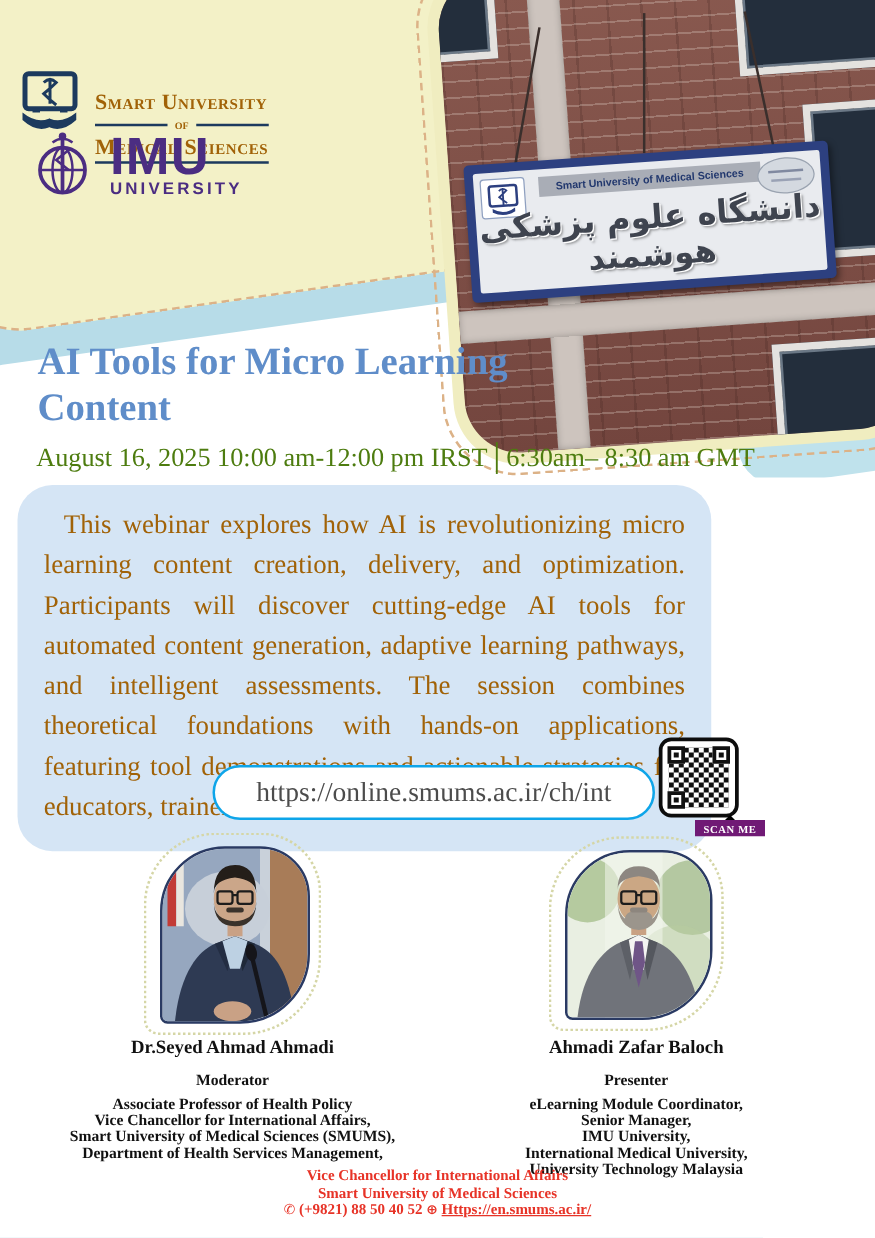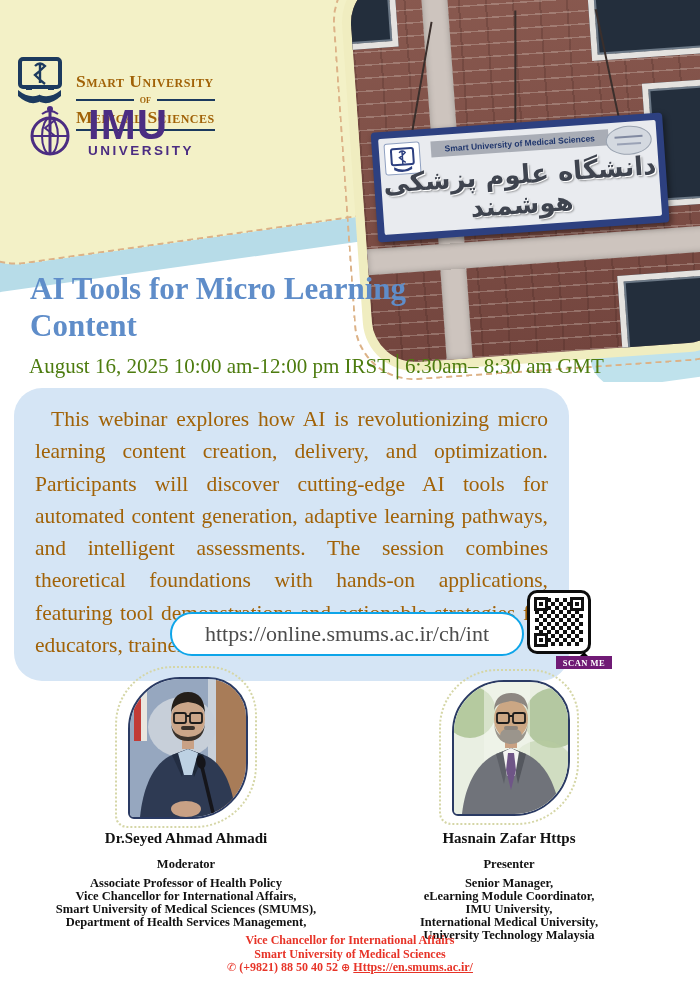--- a/index.html
+++ b/index.html
@@ -248,25 +248,25 @@
         <ellipse cx="57" cy="37" rx="17" ry="20" fill="#cba784"></ellipse>
         <path d="M40,30 Q40,11 57,11 Q74,11 74,30 Q74,21 57,19 Q40,21 40,30 Z" fill="#8d8781"></path>
         <path d="M40,38 Q40,61 57,62 Q74,61 74,38 Q74,55 57,57 Q40,55 40,38 Z" fill="#9b958c"></path>
         <ellipse cx="57" cy="53" rx="11" ry="7" fill="#9b958c"></ellipse>
         <rect x="50" y="44" width="14" height="4" rx="2" fill="#8d867e"></rect>
         <rect x="43" y="31" width="12" height="10" rx="2" fill="none" stroke="#1c1c1c" stroke-width="1.8"></rect>
         <rect x="59" y="31" width="12" height="10" rx="2" fill="none" stroke="#1c1c1c" stroke-width="1.8"></rect>
         <line x1="55" y1="34" x2="59" y2="34" stroke="#1c1c1c" stroke-width="1.8"></line>
       </svg>
     </div>
-    <div class="speaker-name name-right">Hasnain Zafar Https</div>
+    <div class="speaker-name name-right">Ahmadi Zafar Baloch</div>
     <div class="speaker-roles roles-right">
       <div style="margin-bottom:6px;">Presenter</div>
+      <div>eLearning Module Coordinator,</div>
       <div>Senior Manager,</div>
-      <div>eLearning Module Coordinator,</div>
       <div>IMU University,</div>
       <div>International Medical University,</div>
       <div>University Technology Malaysia</div>
     </div>
 
     <div class="footer">
       <div>Vice Chancellor for International Affairs</div>
       <div>Smart University of Medical Sciences</div>
       <div>
         <span class="icon-glyph">✆</span>

